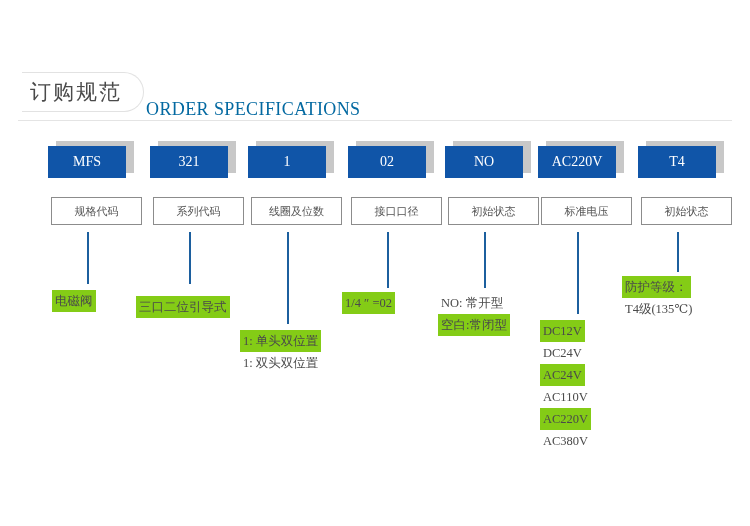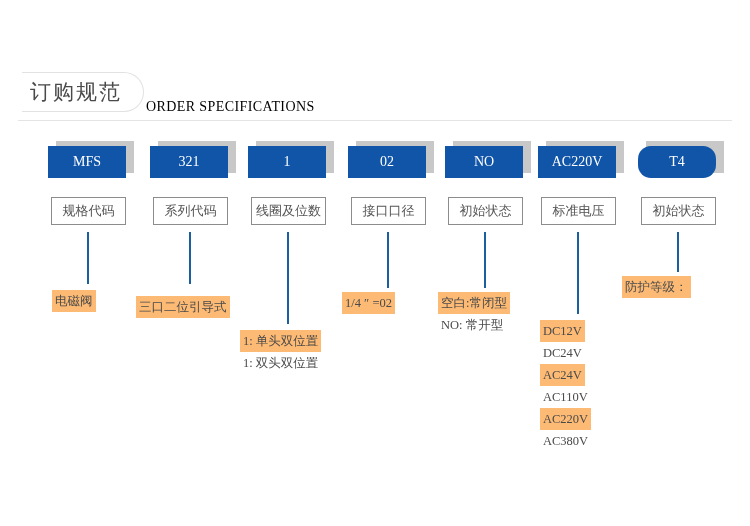--- a/index.html
+++ b/index.html
@@ -25,21 +25,21 @@
   }
   .title-cn{
     position:absolute;left:30px;top:78px;
     font-size:21px;color:#4a4a4a;
     letter-spacing:2px;
     font-family:"Liberation Serif","DejaVu Serif",serif;
     white-space:nowrap;
   }
   .title-en{
     position:absolute;left:146px;top:99px;
-    font-size:14px;color:#000000;
+    font-size:18px;color:#0369a1;
     letter-spacing:.4px;
     white-space:nowrap;
   }
   .brand{
     position:absolute;right:16px;top:90px;
     font-size:20px;font-weight:bold;color:#1a5ba6;
     letter-spacing:1px;
     white-space:nowrap;
   }
   .brand sup{font-size:9px;vertical-align:super;}
@@ -60,25 +60,25 @@
     white-space:nowrap;
   }
   .code-shadow{
     position:absolute;top:141px;
     width:78px;height:32px;
     background:#c8c8c8;
     z-index:1;
   }
   .label-box{
     position:absolute;top:197px;
-    width:75px;height:28px;
+    width:91px;height:28px;
     border:1px solid #8c8c8c;
     background:#ffffff;
     color:#555555;
-    font-size:13px;
+    font-size:11px;
     display:flex;align-items:center;justify-content:center;
     box-sizing:border-box;
     white-space:nowrap;
   }
   .connector{
     position:absolute;
     width:1.5px;
     background:#1c5f9e;
   }
 
@@ -89,21 +89,21 @@
     color:#4a4a4a;
     line-height:22px;
     white-space:nowrap;
   }
   .detail .row{display:block;height:22px;}
   .detail .row span{
     display:inline-block;
     padding:1px 3px;
     line-height:20px;
   }
-  .detail .row.hl span{background:#fdba74;}
+  .detail .row.hl span{background:#84cc16;}
 </style>
 </head>
 <body>
 
 <div class="page">
 
   <div class="title-tab"></div>
   <div class="title-cn">订购规范</div>
   <div class="title-en">ORDER SPECIFICATIONS</div>
   <div class="divider"></div>
@@ -136,37 +136,38 @@
       <div class="label-box" style="left: 351px;">接口口径</div>
       <div class="connector" style="left: 387px; top: 232px; height: 56px;"></div>
       <div class="detail" style="left: 342px; top: 292px;">
         <div class="row hl"><span>1/4 ″ =02</span></div>
       </div>
       <div class="code-shadow" style="left: 453px;"></div>
       <div class="code-box" style="left: 445px;">NO</div>
       <div class="label-box" style="left: 448px;">初始状态</div>
       <div class="connector" style="left: 484px; top: 232px; height: 56px;"></div>
       <div class="detail" style="left: 438px; top: 292px;">
+        <div class="row"><span>NO: 常开型</span></div>
         <div class="row hl"><span>空白:常闭型</span></div>
-        <div class="row"><span>NO: 常开型</span></div>
       </div>
       <div class="code-shadow" style="left: 546px;"></div>
       <div class="code-box" style="left: 538px;">AC220V</div>
       <div class="label-box" style="left: 541px;">标准电压</div>
       <div class="connector" style="left: 577px; top: 232px; height: 82px;"></div>
       <div class="detail" style="left: 540px; top: 320px;">
         <div class="row hl"><span>DC12V</span></div>
         <div class="row"><span>DC24V</span></div>
         <div class="row hl"><span>AC24V</span></div>
         <div class="row"><span>AC110V</span></div>
         <div class="row hl"><span>AC220V</span></div>
         <div class="row"><span>AC380V</span></div>
       </div>
       <div class="code-shadow" style="left: 646px;"></div>
-      <div class="code-box" style="left: 638px; border-radius: 13px;">T4</div>
+      <div class="code-box" style="left: 638px;">T4</div>
       <div class="label-box" style="left: 641px;">初始状态</div>
       <div class="connector" style="left: 677px; top: 232px; height: 40px;"></div>
       <div class="detail" style="left: 622px; top: 276px;">
         <div class="row hl"><span>防护等级：</span></div>
+        <div class="row"><span>T4级(135℃)</span></div>
       </div>
     </div>
 
 </div>
 
 </body></html>

